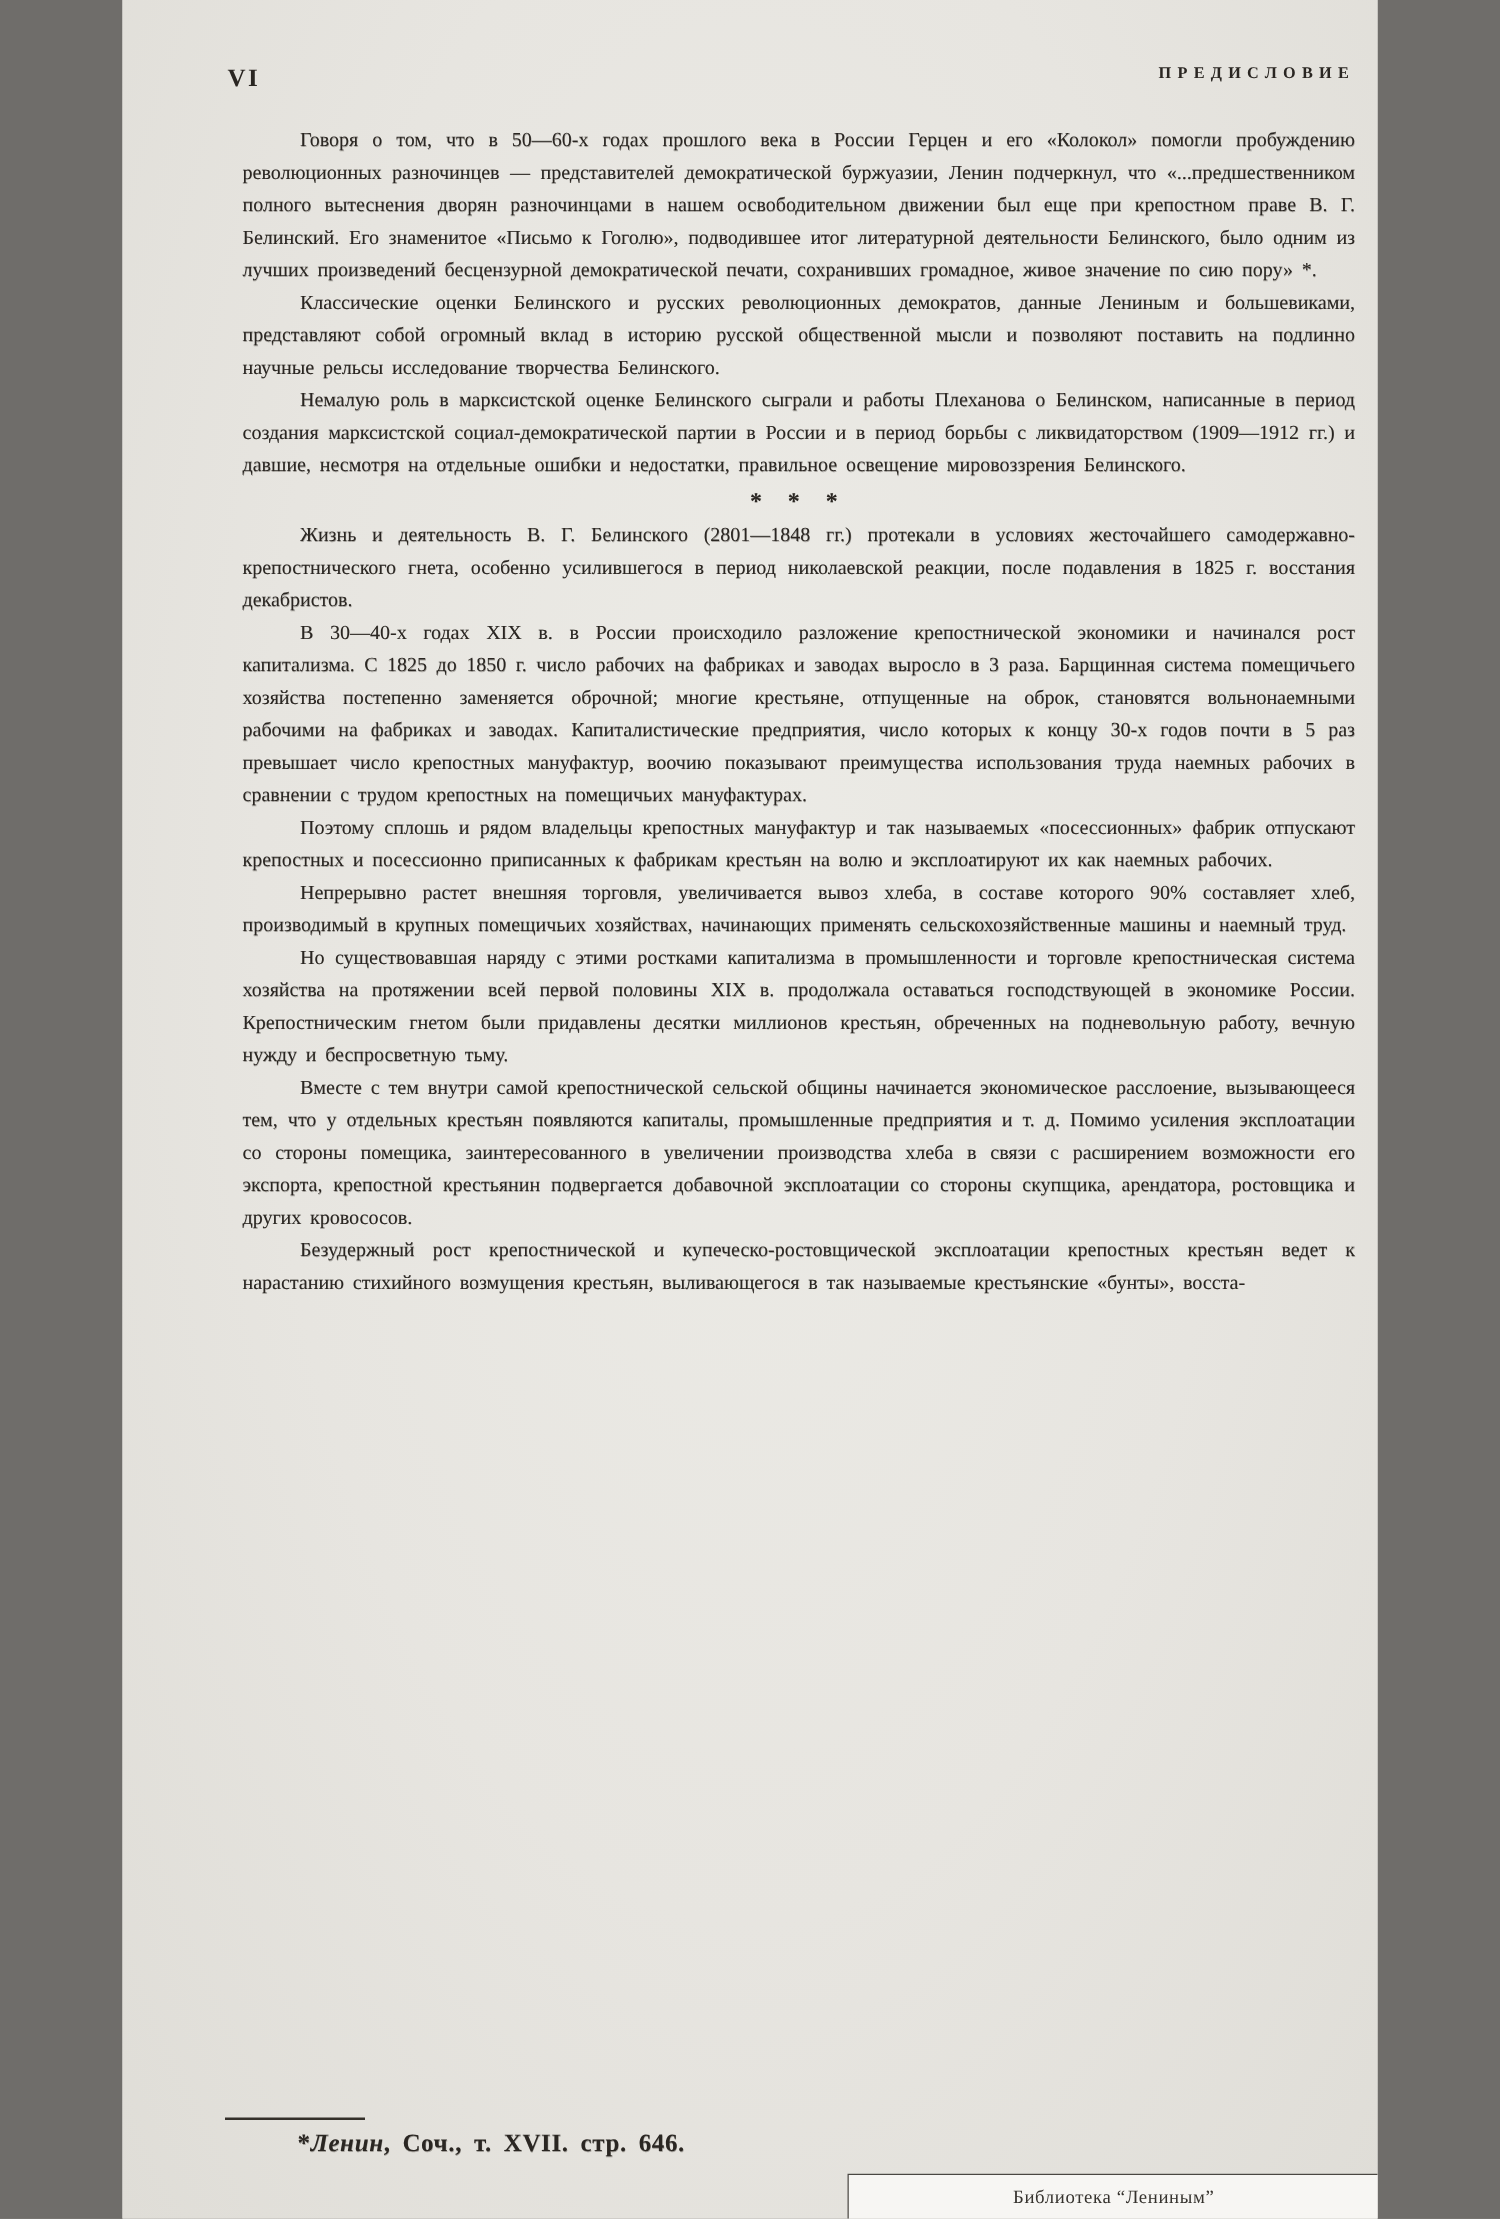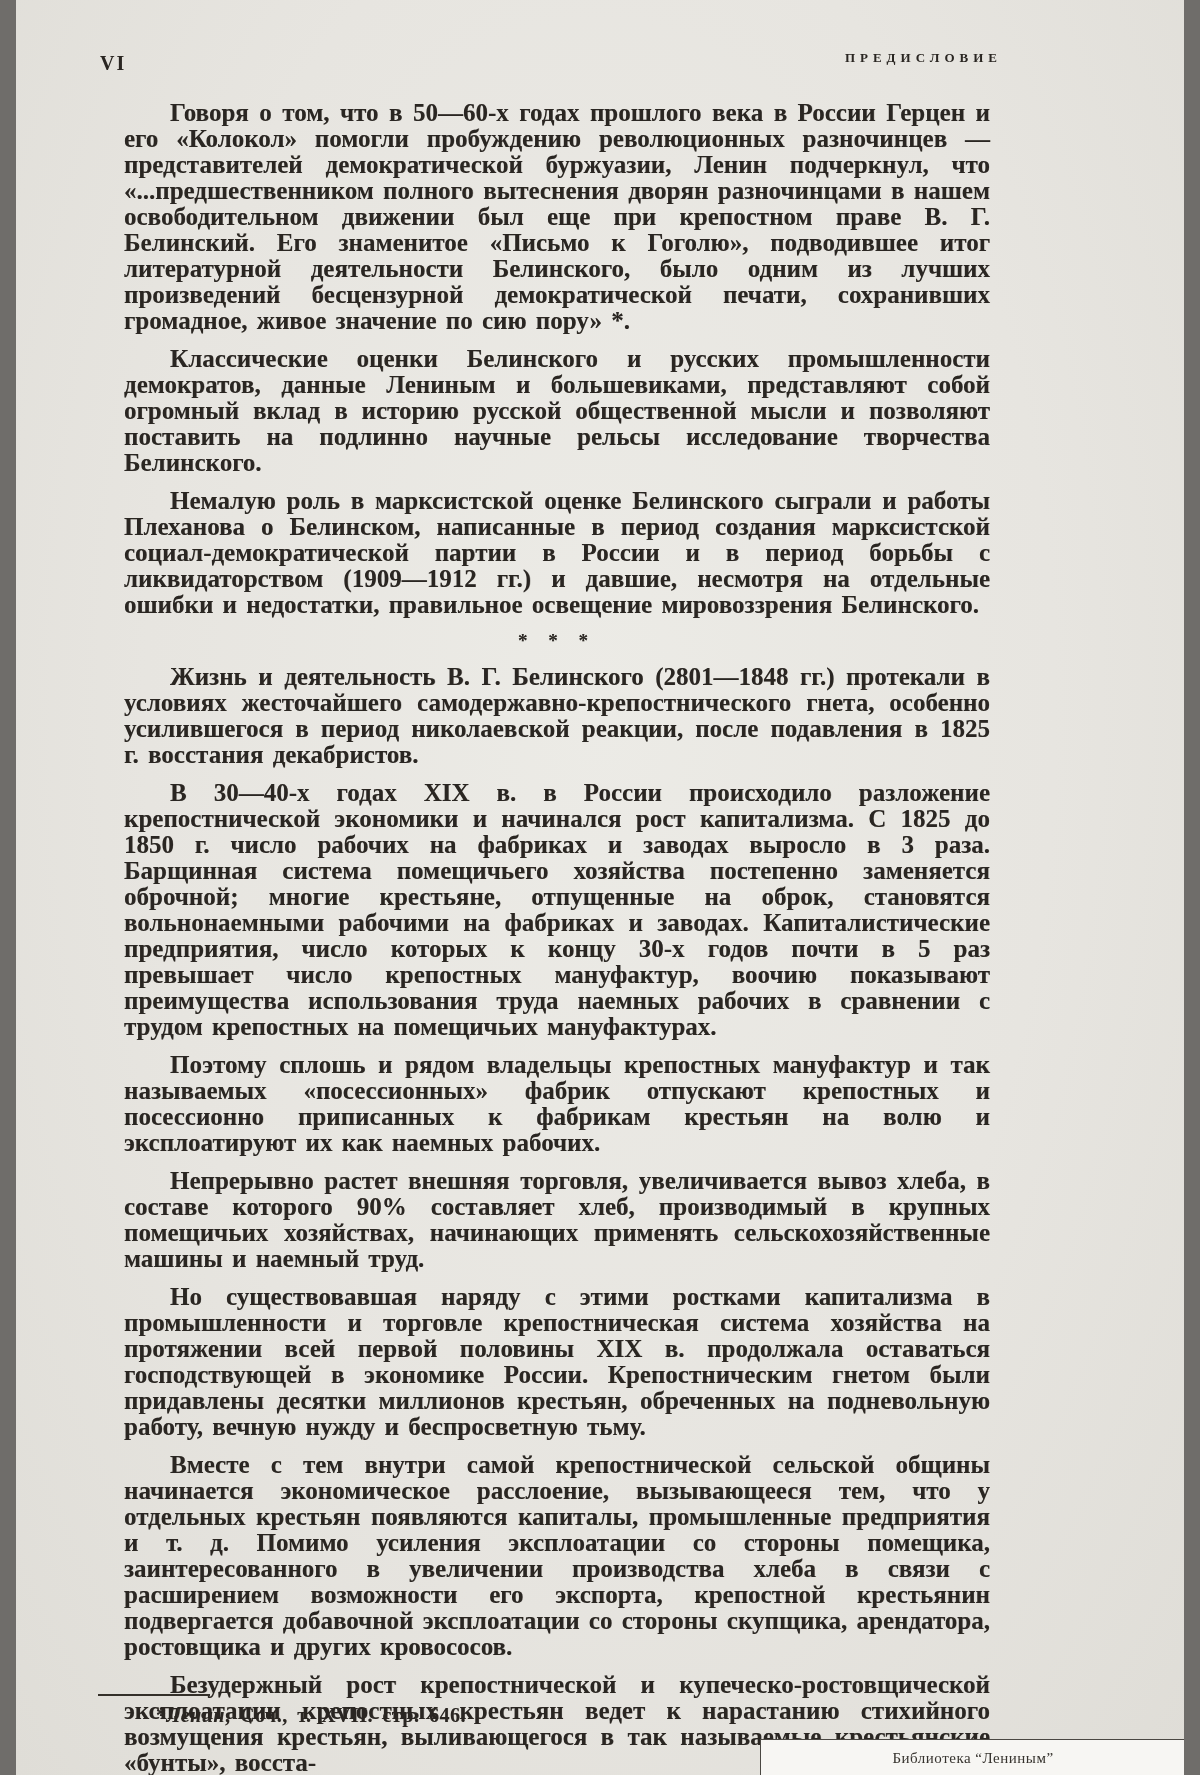--- a/index.html
+++ b/index.html
@@ -2,21 +2,21 @@
 <html><head>
 <meta charset="utf-8">
 <style>
   html, body {
     margin: 0;
     padding: 0;
     background: #6f6d6a;
   }
   .page {
     position: relative;
-    width: 1168px;
+    width: 1004px;
     height: 1775px;
     margin: 0 auto;
     background: #e8e6e1;
     background-image: radial-gradient(ellipse at 50% 40%, #ecebe6 0%, #e7e5e0 55%, #dfddd7 100%);
     font-family: "Liberation Serif", serif;
     color: #2a2622;
     overflow: hidden;
   }
   .content {
     position: absolute;
@@ -37,26 +37,26 @@
     font-weight: bold;
     letter-spacing: 2px;
   }
   .page-title {
     text-align: right;
     font-size: 13px;
     font-weight: bold;
     letter-spacing: 5px;
   }
   .para {
-    margin: 12px;
+    margin: 0;
     text-align: justify;
     text-indent: 46px;
-    font-size: 25px;
+    font-size: 16px;
     line-height: 26px;
-    font-weight: bold;
+    font-weight: normal;
     word-spacing: 3px;
     text-shadow: 0.3px 0.3px 0 rgba(42,38,32,0.35);
   }
   .separator {
     text-align: center;
     font-size: 19px;
     font-weight: bold;
     letter-spacing: 8px;
     margin: 5px 0 3px 0;
     text-shadow: 0.3px 0.3px 0 rgba(42,38,32,0.35);
@@ -105,21 +105,21 @@
 <div class="page">
   <div class="content">
 
     <div class="header">
       <span class="page-number">VI</span>
       <div class="page-title">ПРЕДИСЛОВИЕ</div>
     </div>
 
     <section>
       <p class="para">Говоря о том, что в 50—60-х годах прошлого века в России Герцен и его «Колокол» помогли пробуждению революционных разночинцев — представителей демократической буржуазии, Ленин подчеркнул, что «...предшественником полного вытеснения дворян разночинцами в нашем освободительном движении был еще при крепостном праве В. Г. Белинский. Его знаменитое «Письмо к Гоголю», подводившее итог литературной деятельности Белинского, было одним из лучших произведений бесцензурной демократической печати, сохранивших громадное, живое значение по сию пору» *.</p>
-      <p class="para">Классические оценки Белинского и русских промышленности демократов, данные Лениным и большевиками, представляют собой огромный вклад в историю русской общественной мысли и позволяют поставить на подлинно научные рельсы исследование творчества Белинского.</p>
+      <p class="para">Классические оценки Белинского и русских революционных демократов, данные Лениным и большевиками, представляют собой огромный вклад в историю русской общественной мысли и позволяют поставить на подлинно научные рельсы исследование творчества Белинского.</p>
       <p class="para">Немалую роль в марксистской оценке Белинского сыграли и работы Плеханова о Белинском, написанные в период создания марксистской социал-демократической партии в России и в период борьбы с ликвидаторством (1909—1912 гг.) и давшие, несмотря на отдельные ошибки и недостатки, правильное освещение мировоззрения Белинского.</p>
     </section>
 
     <div class="separator">* * *</div>
 
     <section>
       <p class="para">Жизнь и деятельность В. Г. Белинского (2801—1848 гг.) протекали в условиях жесточайшего самодержавно-крепостнического гнета, особенно усилившегося в период николаевской реакции, после подавления в 1825 г. восстания декабристов.</p>
       <p class="para">В 30—40-х годах XIX в. в России происходило разложение крепостнической экономики и начинался рост капитализма. С 1825 до 1850 г. число рабочих на фабриках и заводах выросло в 3 раза. Барщинная система помещичьего хозяйства постепенно заменяется оброчной; многие крестьяне, отпущенные на оброк, становятся вольнонаемными рабочими на фабриках и заводах. Капиталистические предприятия, число которых к концу 30-х годов почти в 5 раз превышает число крепостных мануфактур, воочию показывают преимущества использования труда наемных рабочих в сравнении с трудом крепостных на помещичьих мануфактурах.</p>
       <p class="para">Поэтому сплошь и рядом владельцы крепостных мануфактур и так называемых «посессионных» фабрик отпускают крепостных и посессионно приписанных к фабрикам крестьян на волю и эксплоатируют их как наемных рабочих.</p>
       <p class="para">Непрерывно растет внешняя торговля, увеличивается вывоз хлеба, в составе которого 90% составляет хлеб, производимый в крупных помещичьих хозяйствах, начинающих применять сельскохозяйственные машины и наемный труд.</p>

